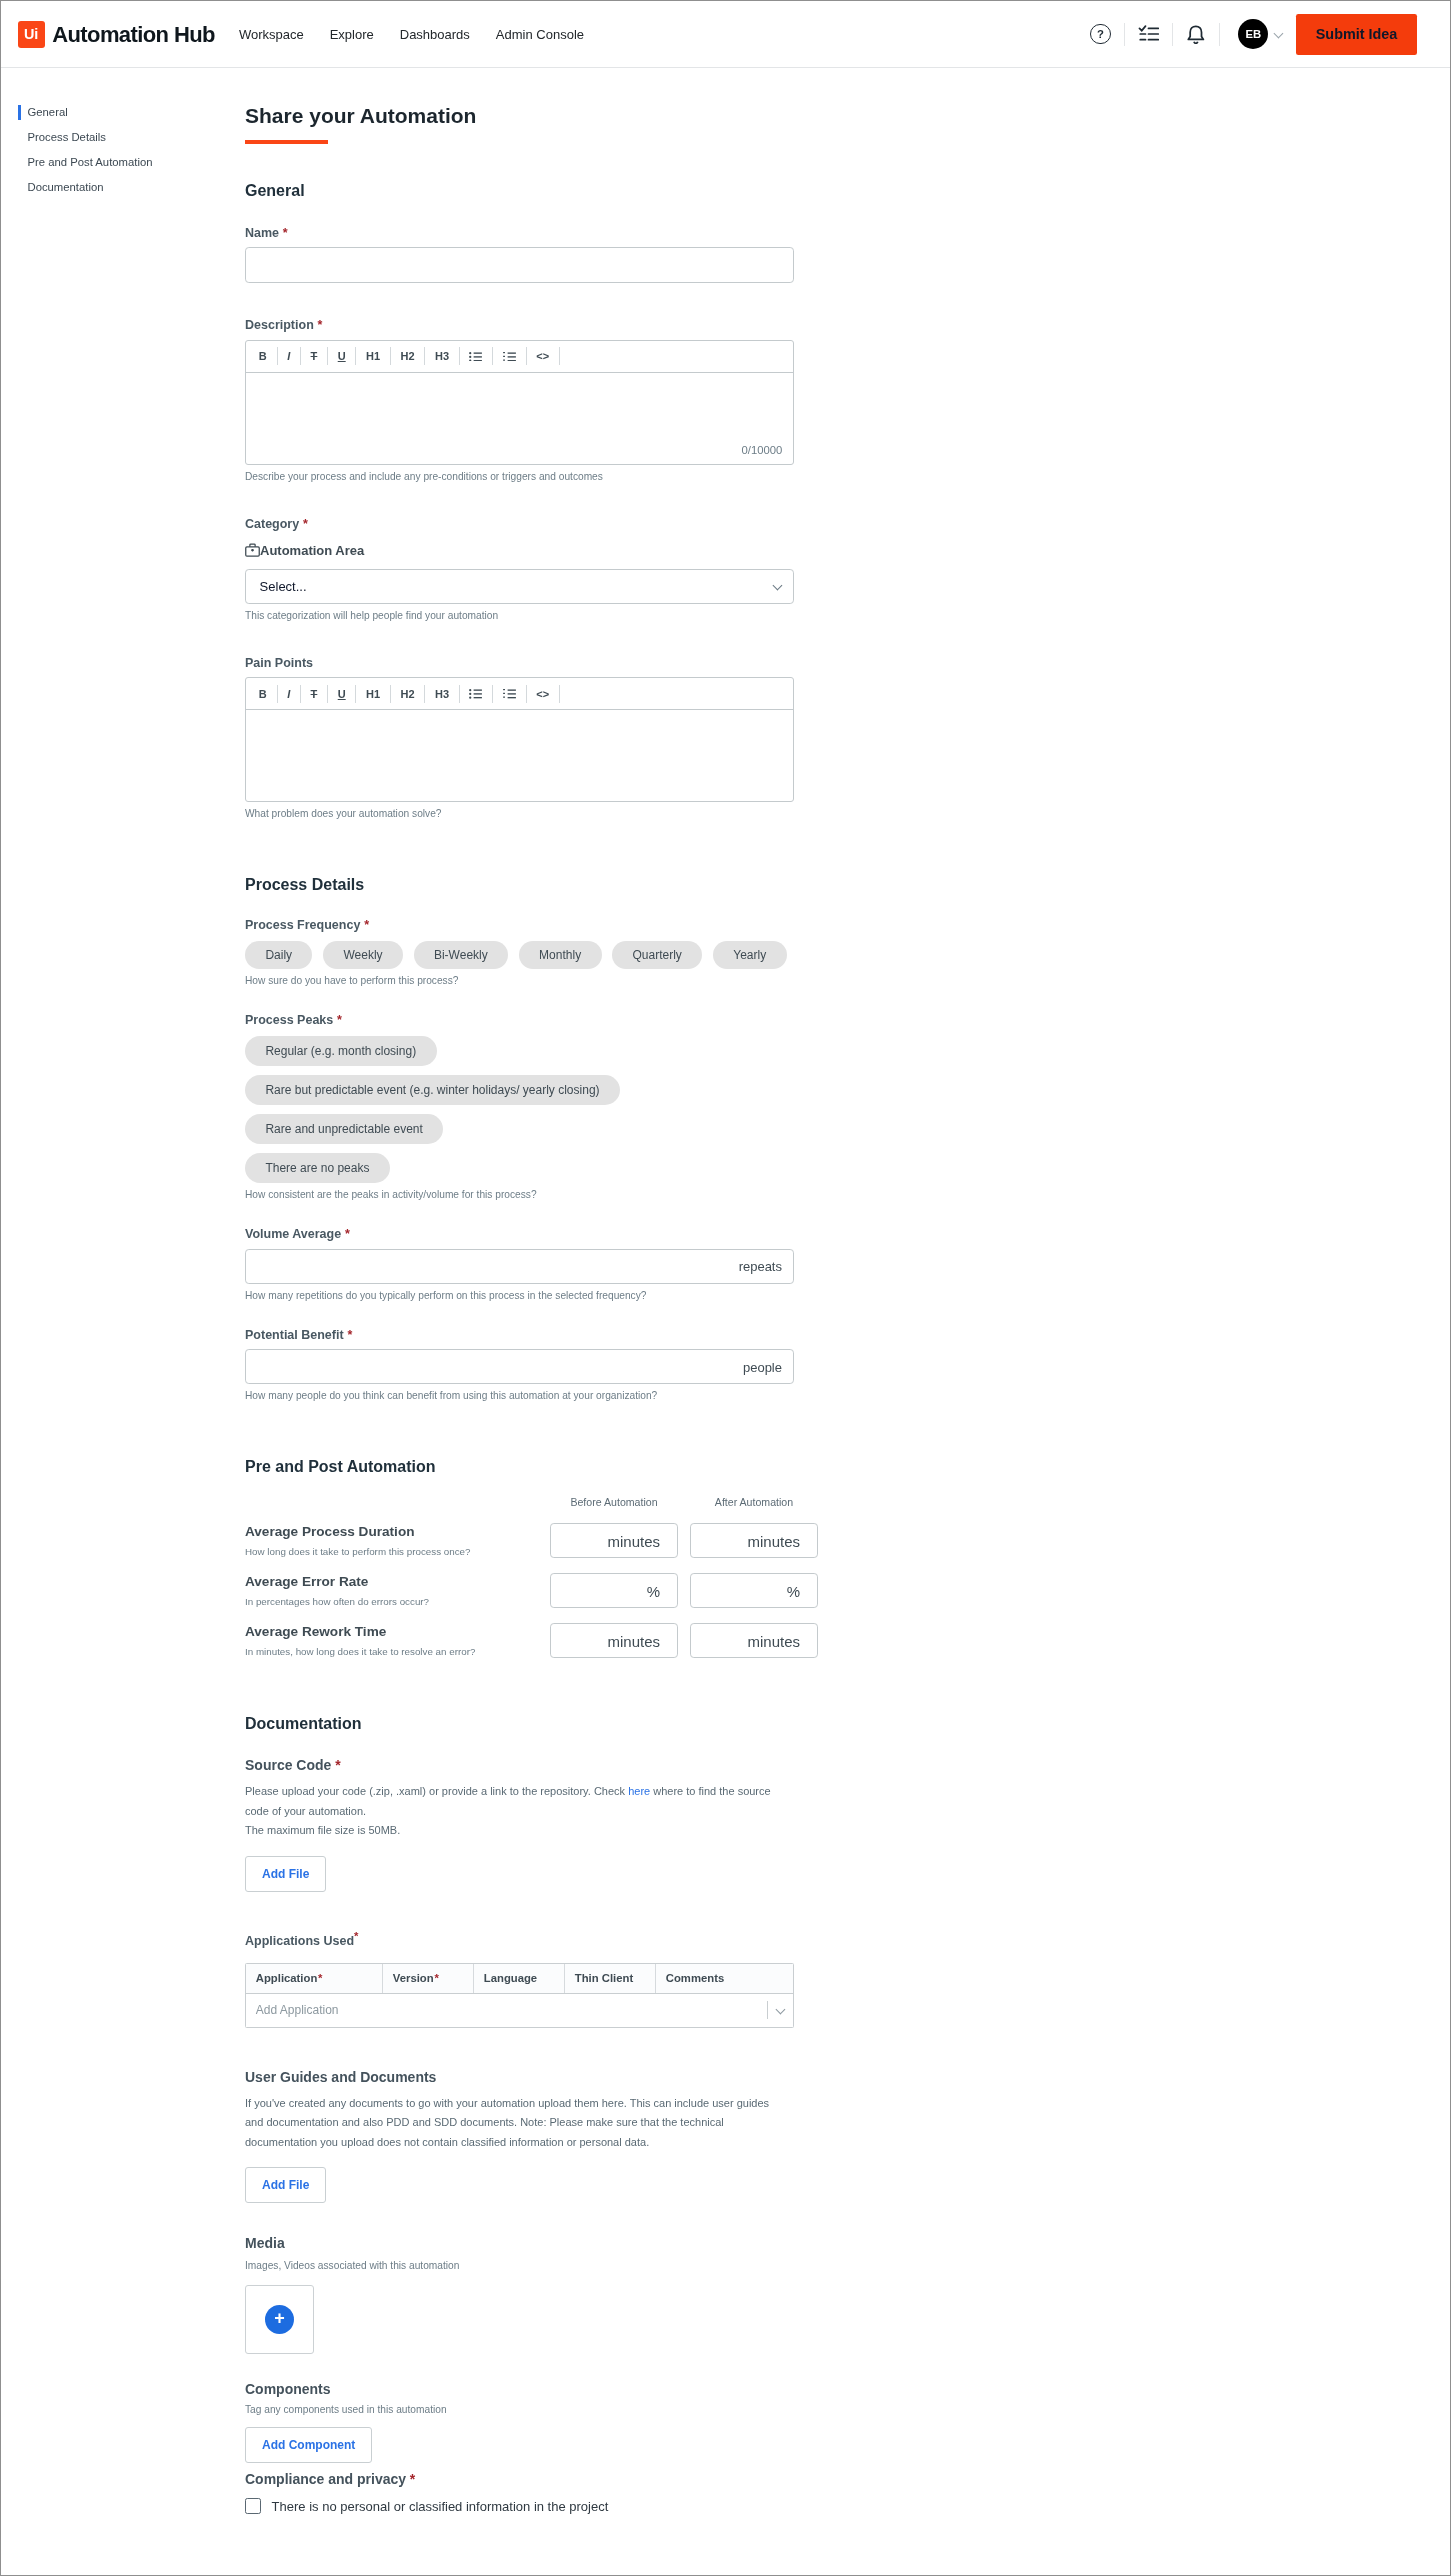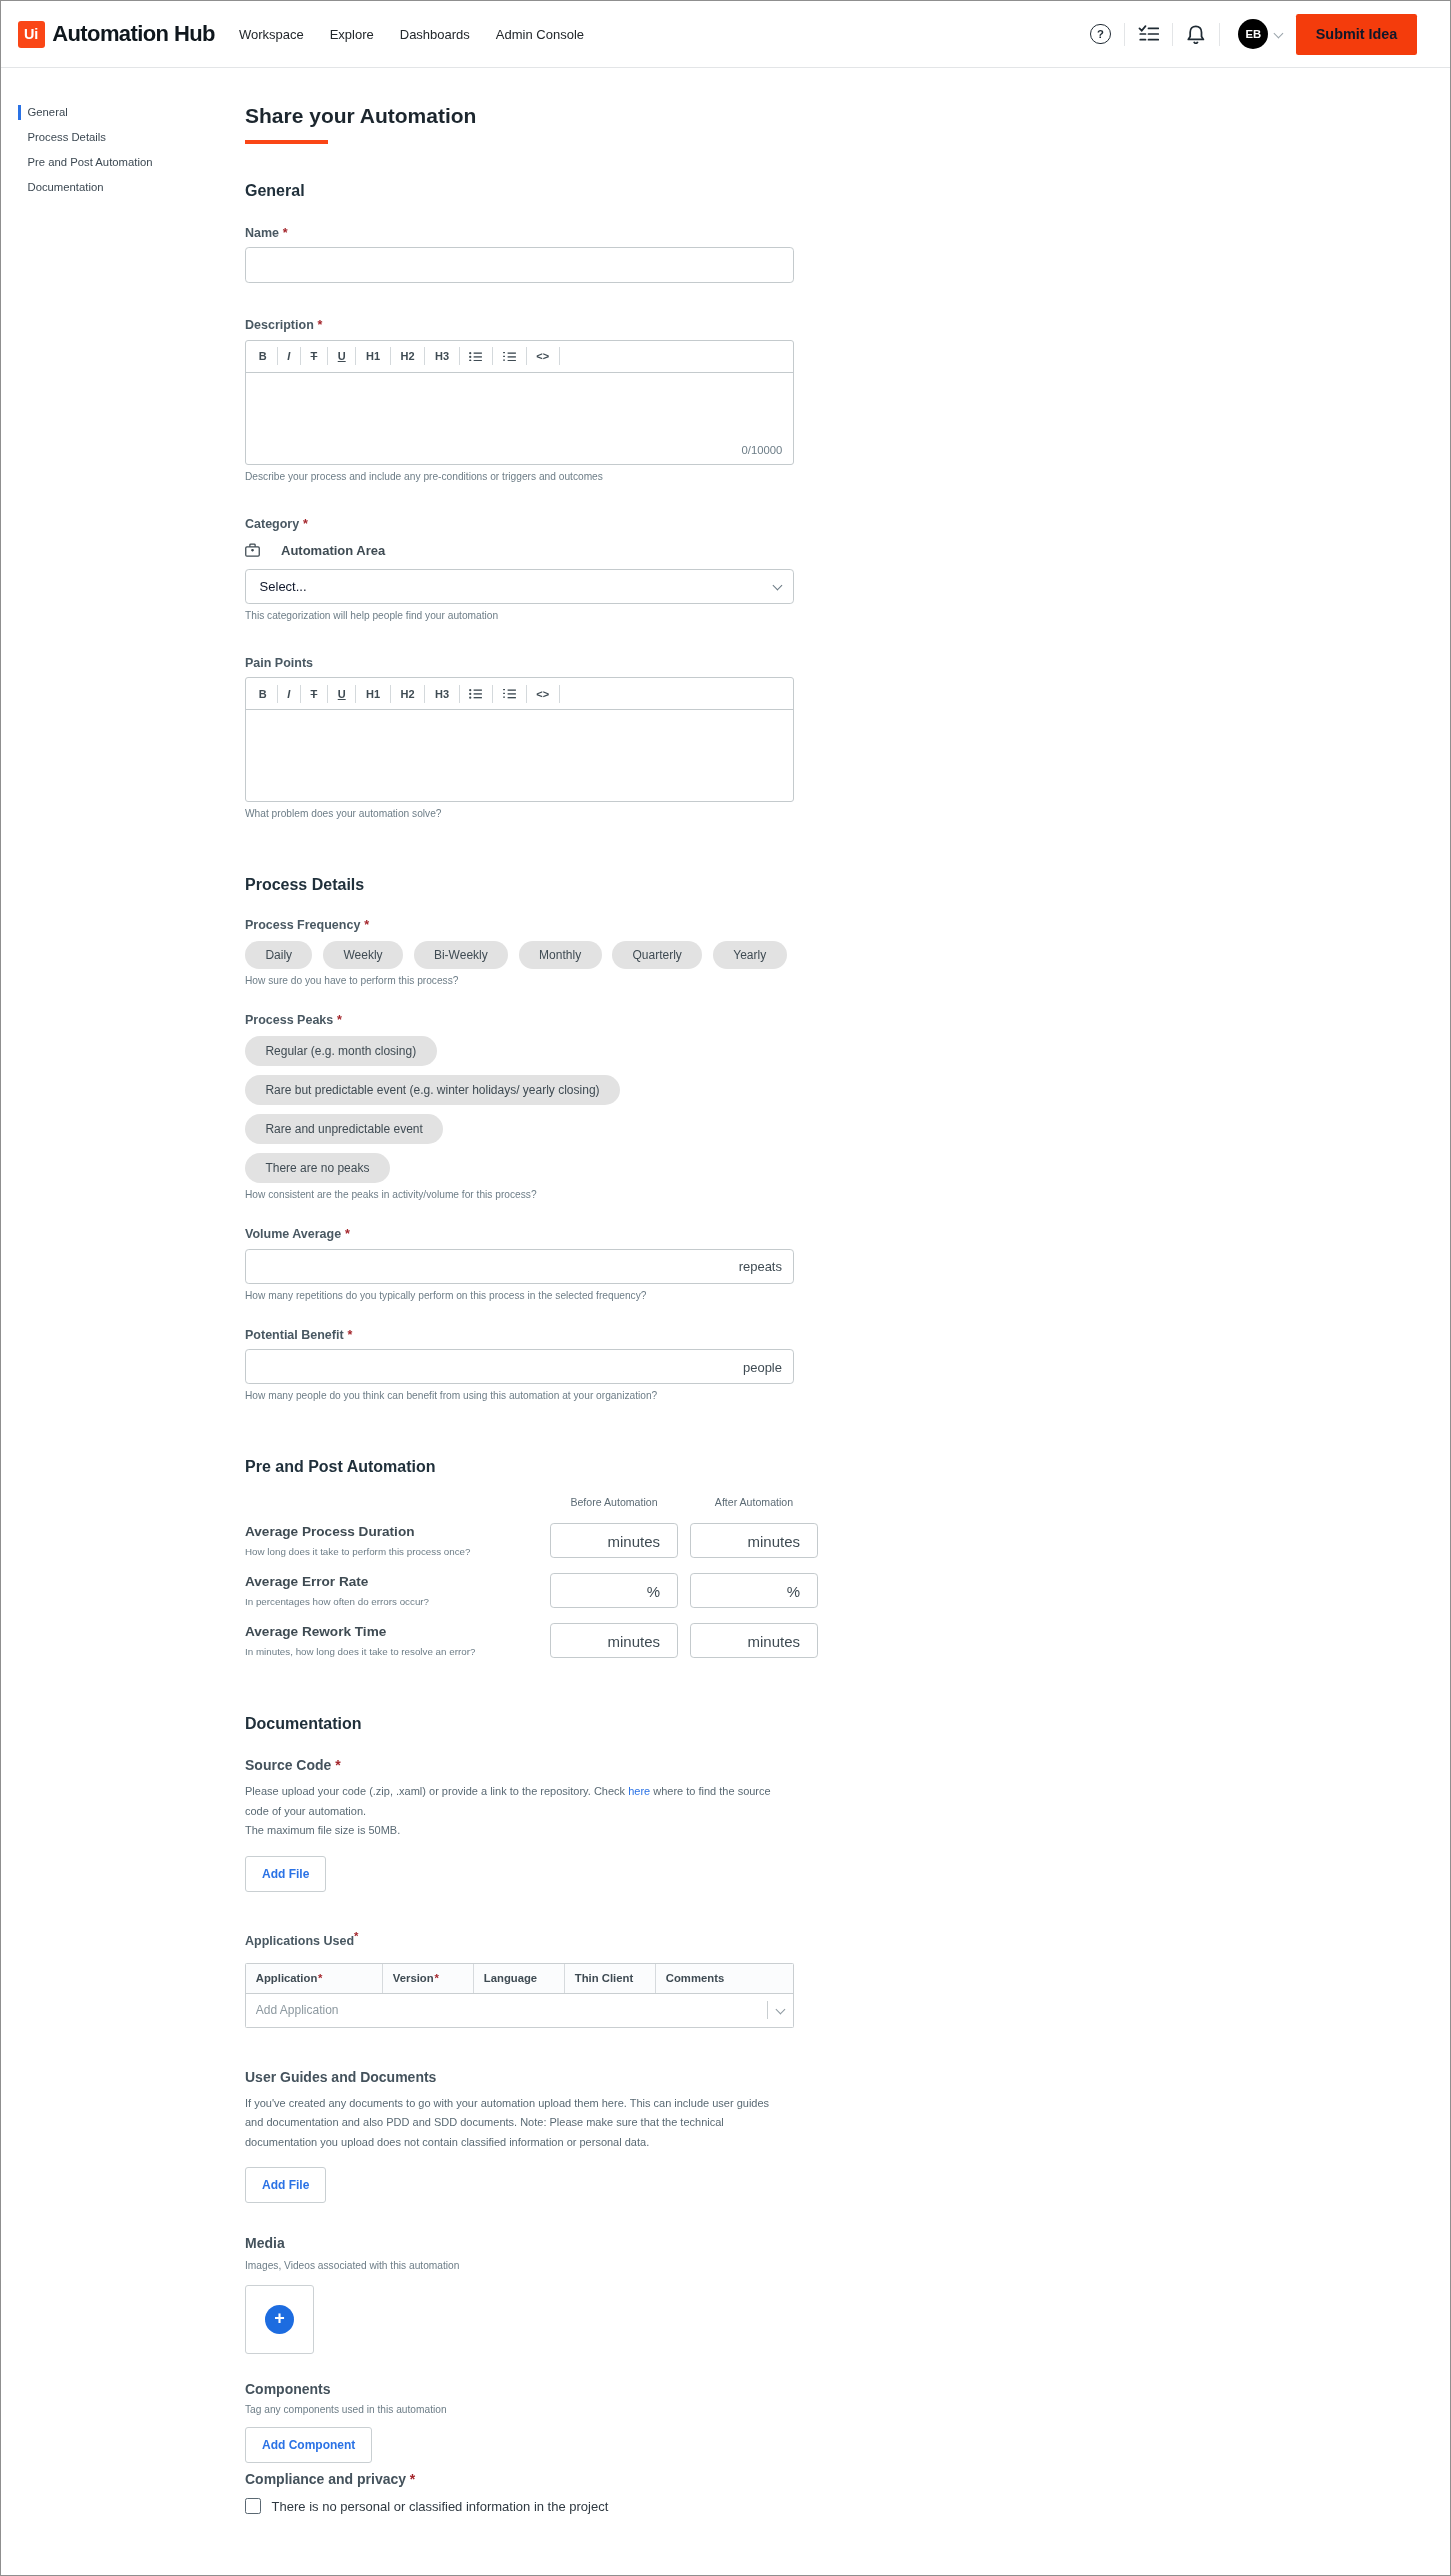--- a/index.html
+++ b/index.html
@@ -2,21 +2,21 @@
 <html style="font-size:12px"><head>
 <meta charset="utf-8">
 <style>
   * { box-sizing: border-box; margin: 0; padding: 0; }
   html,body { background:#fff; }
   body { font-family: "Liberation Sans", sans-serif; color:#2f3941; }
   .viewport { width:1451px; height:2576px; border:0.8px solid #8f8f8f; display:flex; flex-direction:column; background:#fff; }
 
   
   .topbar { height:67px; border-bottom:0.8px solid #e3e5e7; display:flex; align-items:center; padding:0 33px 0 16.6px; flex:0 0 auto; }
-  .brand { display:flex; align-items:center; gap:7.6px; }
+  .brand { display:flex; align-items:flex-end; gap:7.6px; }
   .logo-badge { width:27px; height:27px; background:#fa4616; color:#fff; border-radius:3px; display:flex; align-items:center; justify-content:center; font-weight:800; font-size:14.4px; }
   .logo-text { font-size:22px; font-weight:800; letter-spacing:-0.6px; color:#0f171d; }
   .topnav { display:flex; gap:26px; margin-left:24px; }
   .topnav a { text-decoration:none; color:#22272b; font-size:13px; cursor:pointer; }
   .topbar-right { margin-left:auto; display:flex; align-items:center; gap:0; }
   .icon-btn { width:47px; display:flex; align-items:center; justify-content:center; cursor:pointer; background:none; border:none; }
   .v-sep { width:0.8px; height:23px; background:#e3e5e7; }
   .help-circle { width:20.4px; height:20.4px; border:1.8px solid #1f2a33; border-radius:50%; display:flex; align-items:center; justify-content:center; font-size:11.3px; font-weight:700; color:#1f2a33; }
   .avatar-wrap { display:flex; align-items:center; gap:6px; padding:0 15px 0 18px; cursor:pointer; }
   .avatar { width:30px; height:30px; border-radius:50%; background:#000; color:#fff; font-size:11.3px; font-weight:700; display:flex; align-items:center; justify-content:center; }
@@ -48,21 +48,21 @@
   .tb.italic { font-style:italic; }
   .tb.strike { text-decoration:line-through; }
   .tb.under { text-decoration:underline; }
   .tb-sep { width:0.8px; height:18px; background:#d4d9dc; flex:0 0 auto; }
   .editor-body { height:91px; position:relative; cursor:text; }
   .editor-counter { position:absolute; right:10.6px; bottom:7.6px; color:#6d7d87; font-size:11.3px; }
 
   .select-box { display:flex; align-items:center; height:35px; border:0.8px solid #c4cacd; border-radius:3.8px; padding:0 13.6px; color:#0f172a; font-size:13px; cursor:pointer; margin-top:10.6px; background:#fff; }
   .select-box .chev { margin-left:auto; border-color:#6b7a84; }
 
-  .cat-area { display:flex; align-items:center; gap:21px; margin-top:12px; font-size:13px; font-weight:700; color:#3f4b53; }
+  .cat-area { display:flex; align-items:center; gap:0; margin-top:12px; font-size:13px; font-weight:700; color:#3f4b53; }
 
   .chip-row { display:flex; gap:10.6px; margin-top:9px; }
   .chip { display:inline-flex; align-items:center; height:28px; padding:0 20.4px; background:#e2e2e2; border-radius:14.4px; color:#3f4b53; font-size:12px; cursor:pointer; white-space:nowrap; }
   .chip-stack { display:flex; flex-direction:column; align-items:flex-start; gap:9px; margin-top:9px; }
   .chip-stack .chip { height:30px; border-radius:15px; }
 
   .suffix-wrap { position:relative; margin-top:7.6px; }
   .suffix-wrap .suffix { position:absolute; right:12px; top:50%; transform:translateY(-50%); color:#3f4b53; font-size:13px; pointer-events:none; }
   .suffix-wrap input { padding-right:68px; height:35px; }
 

